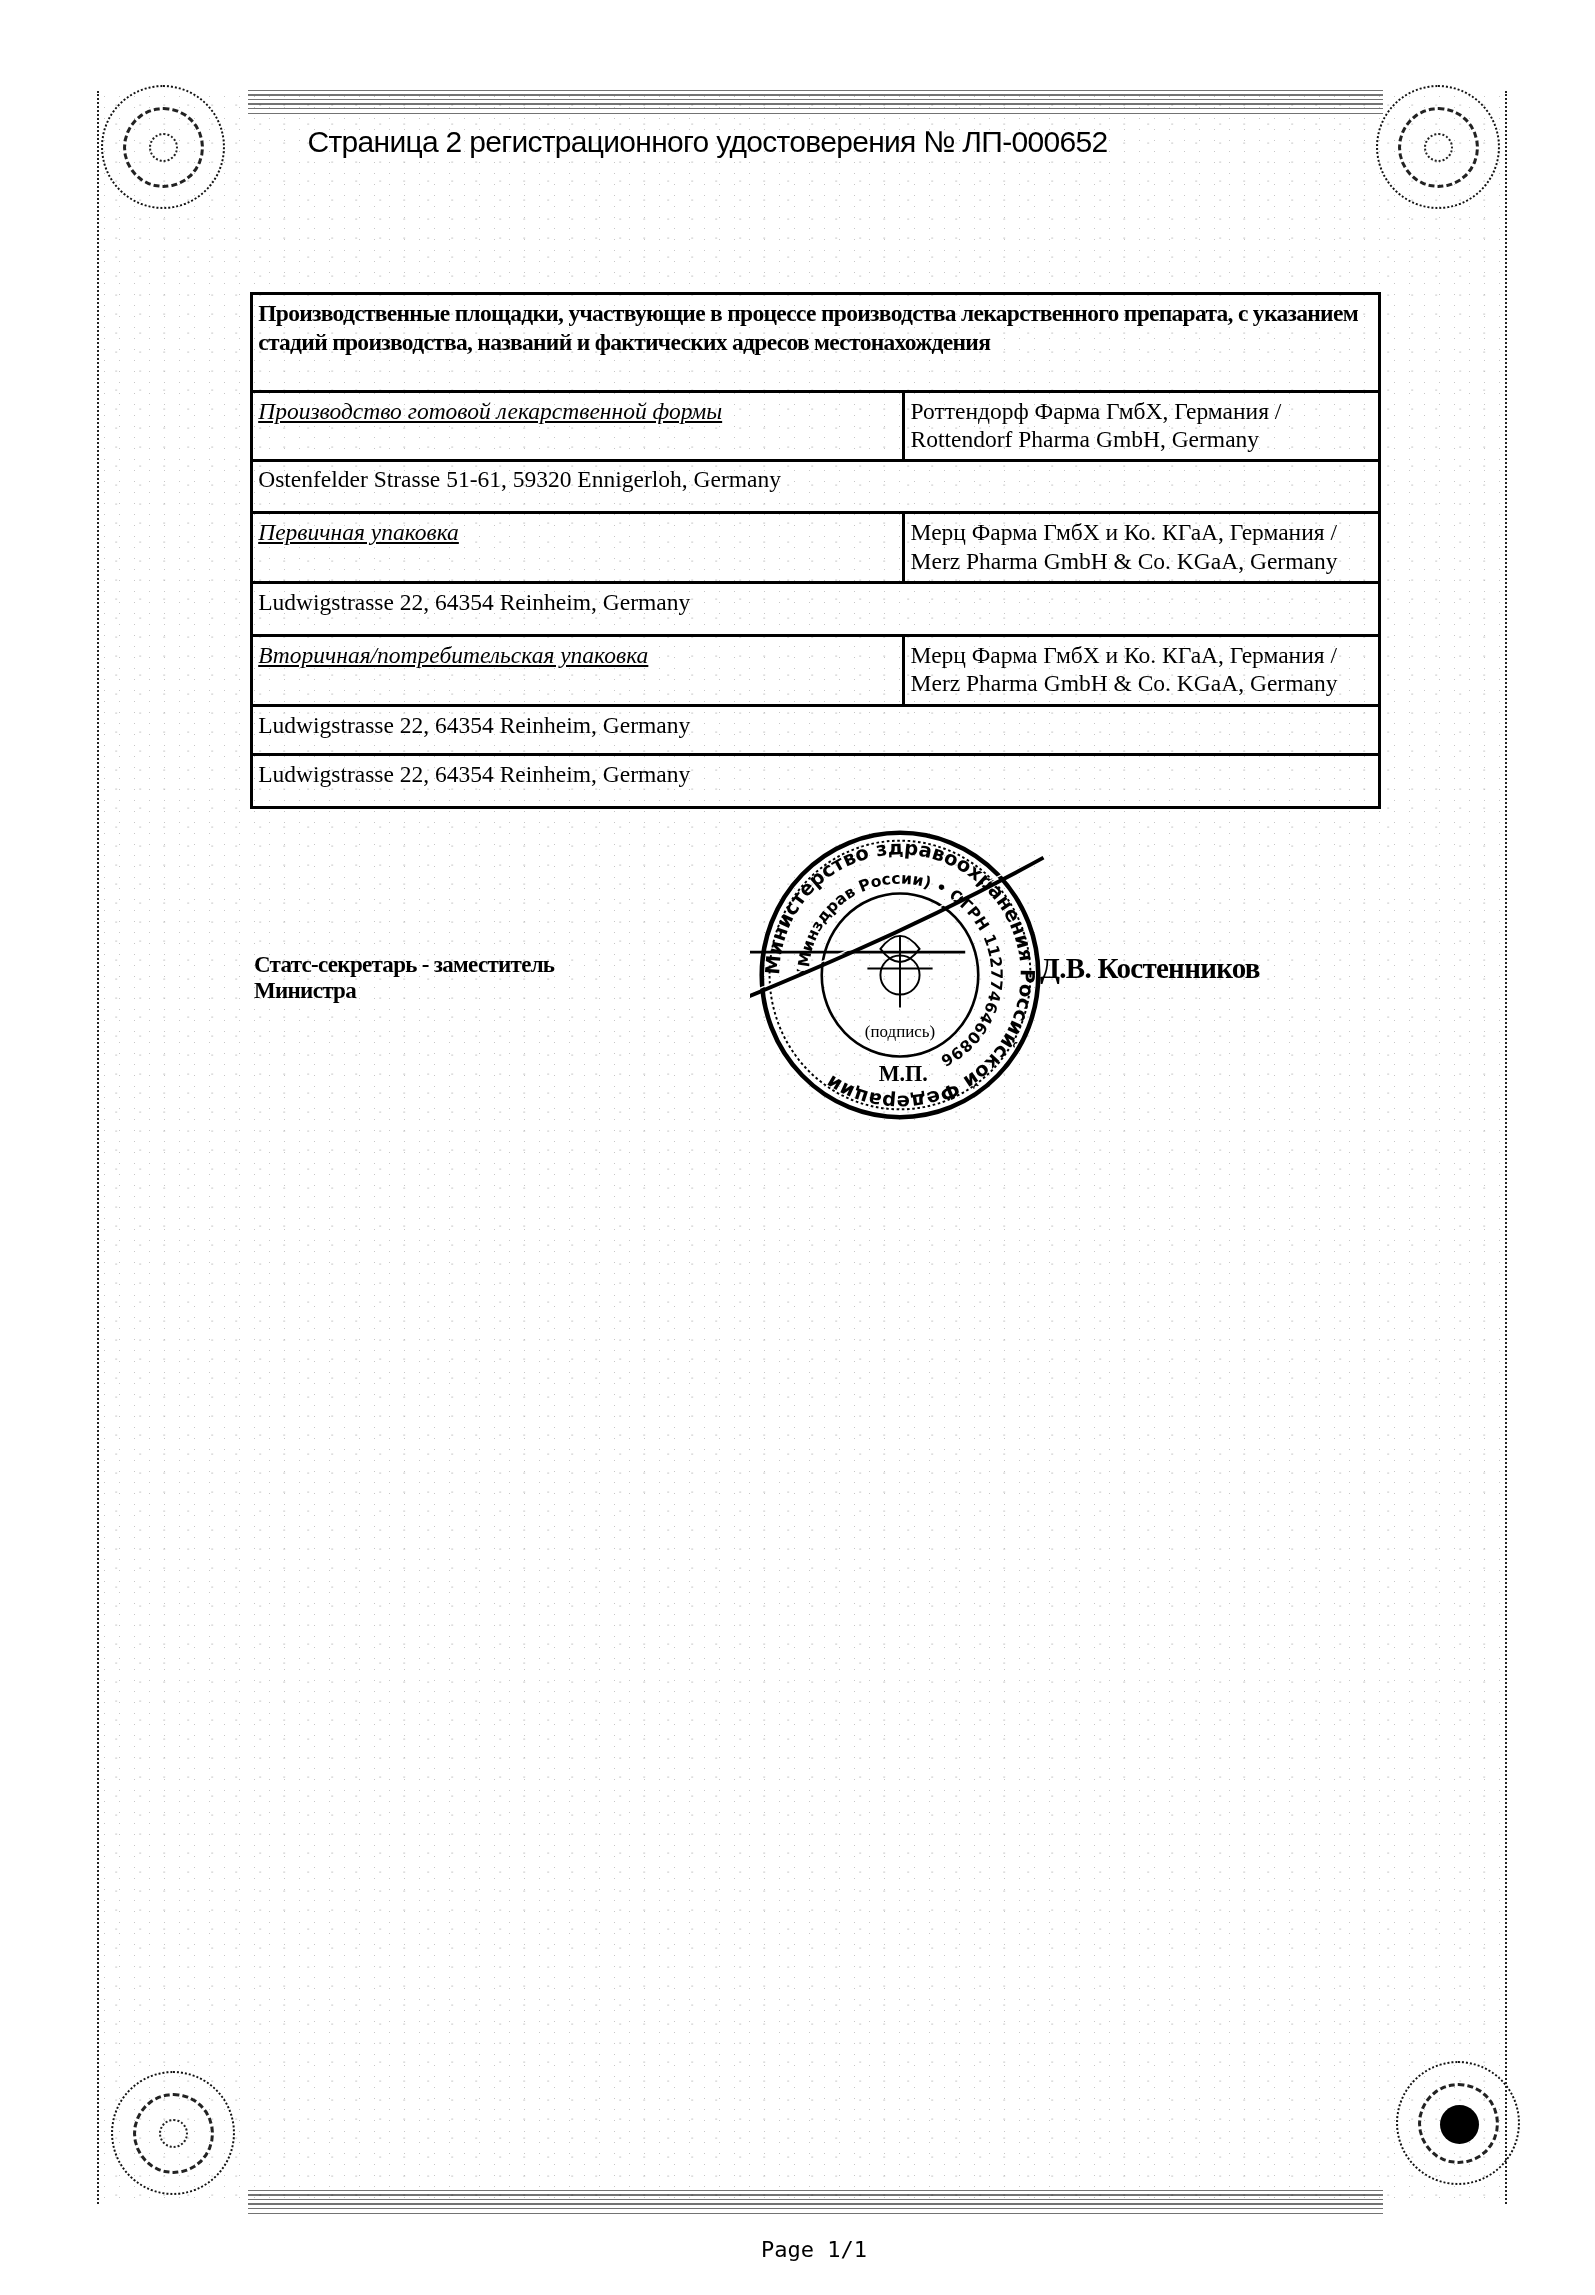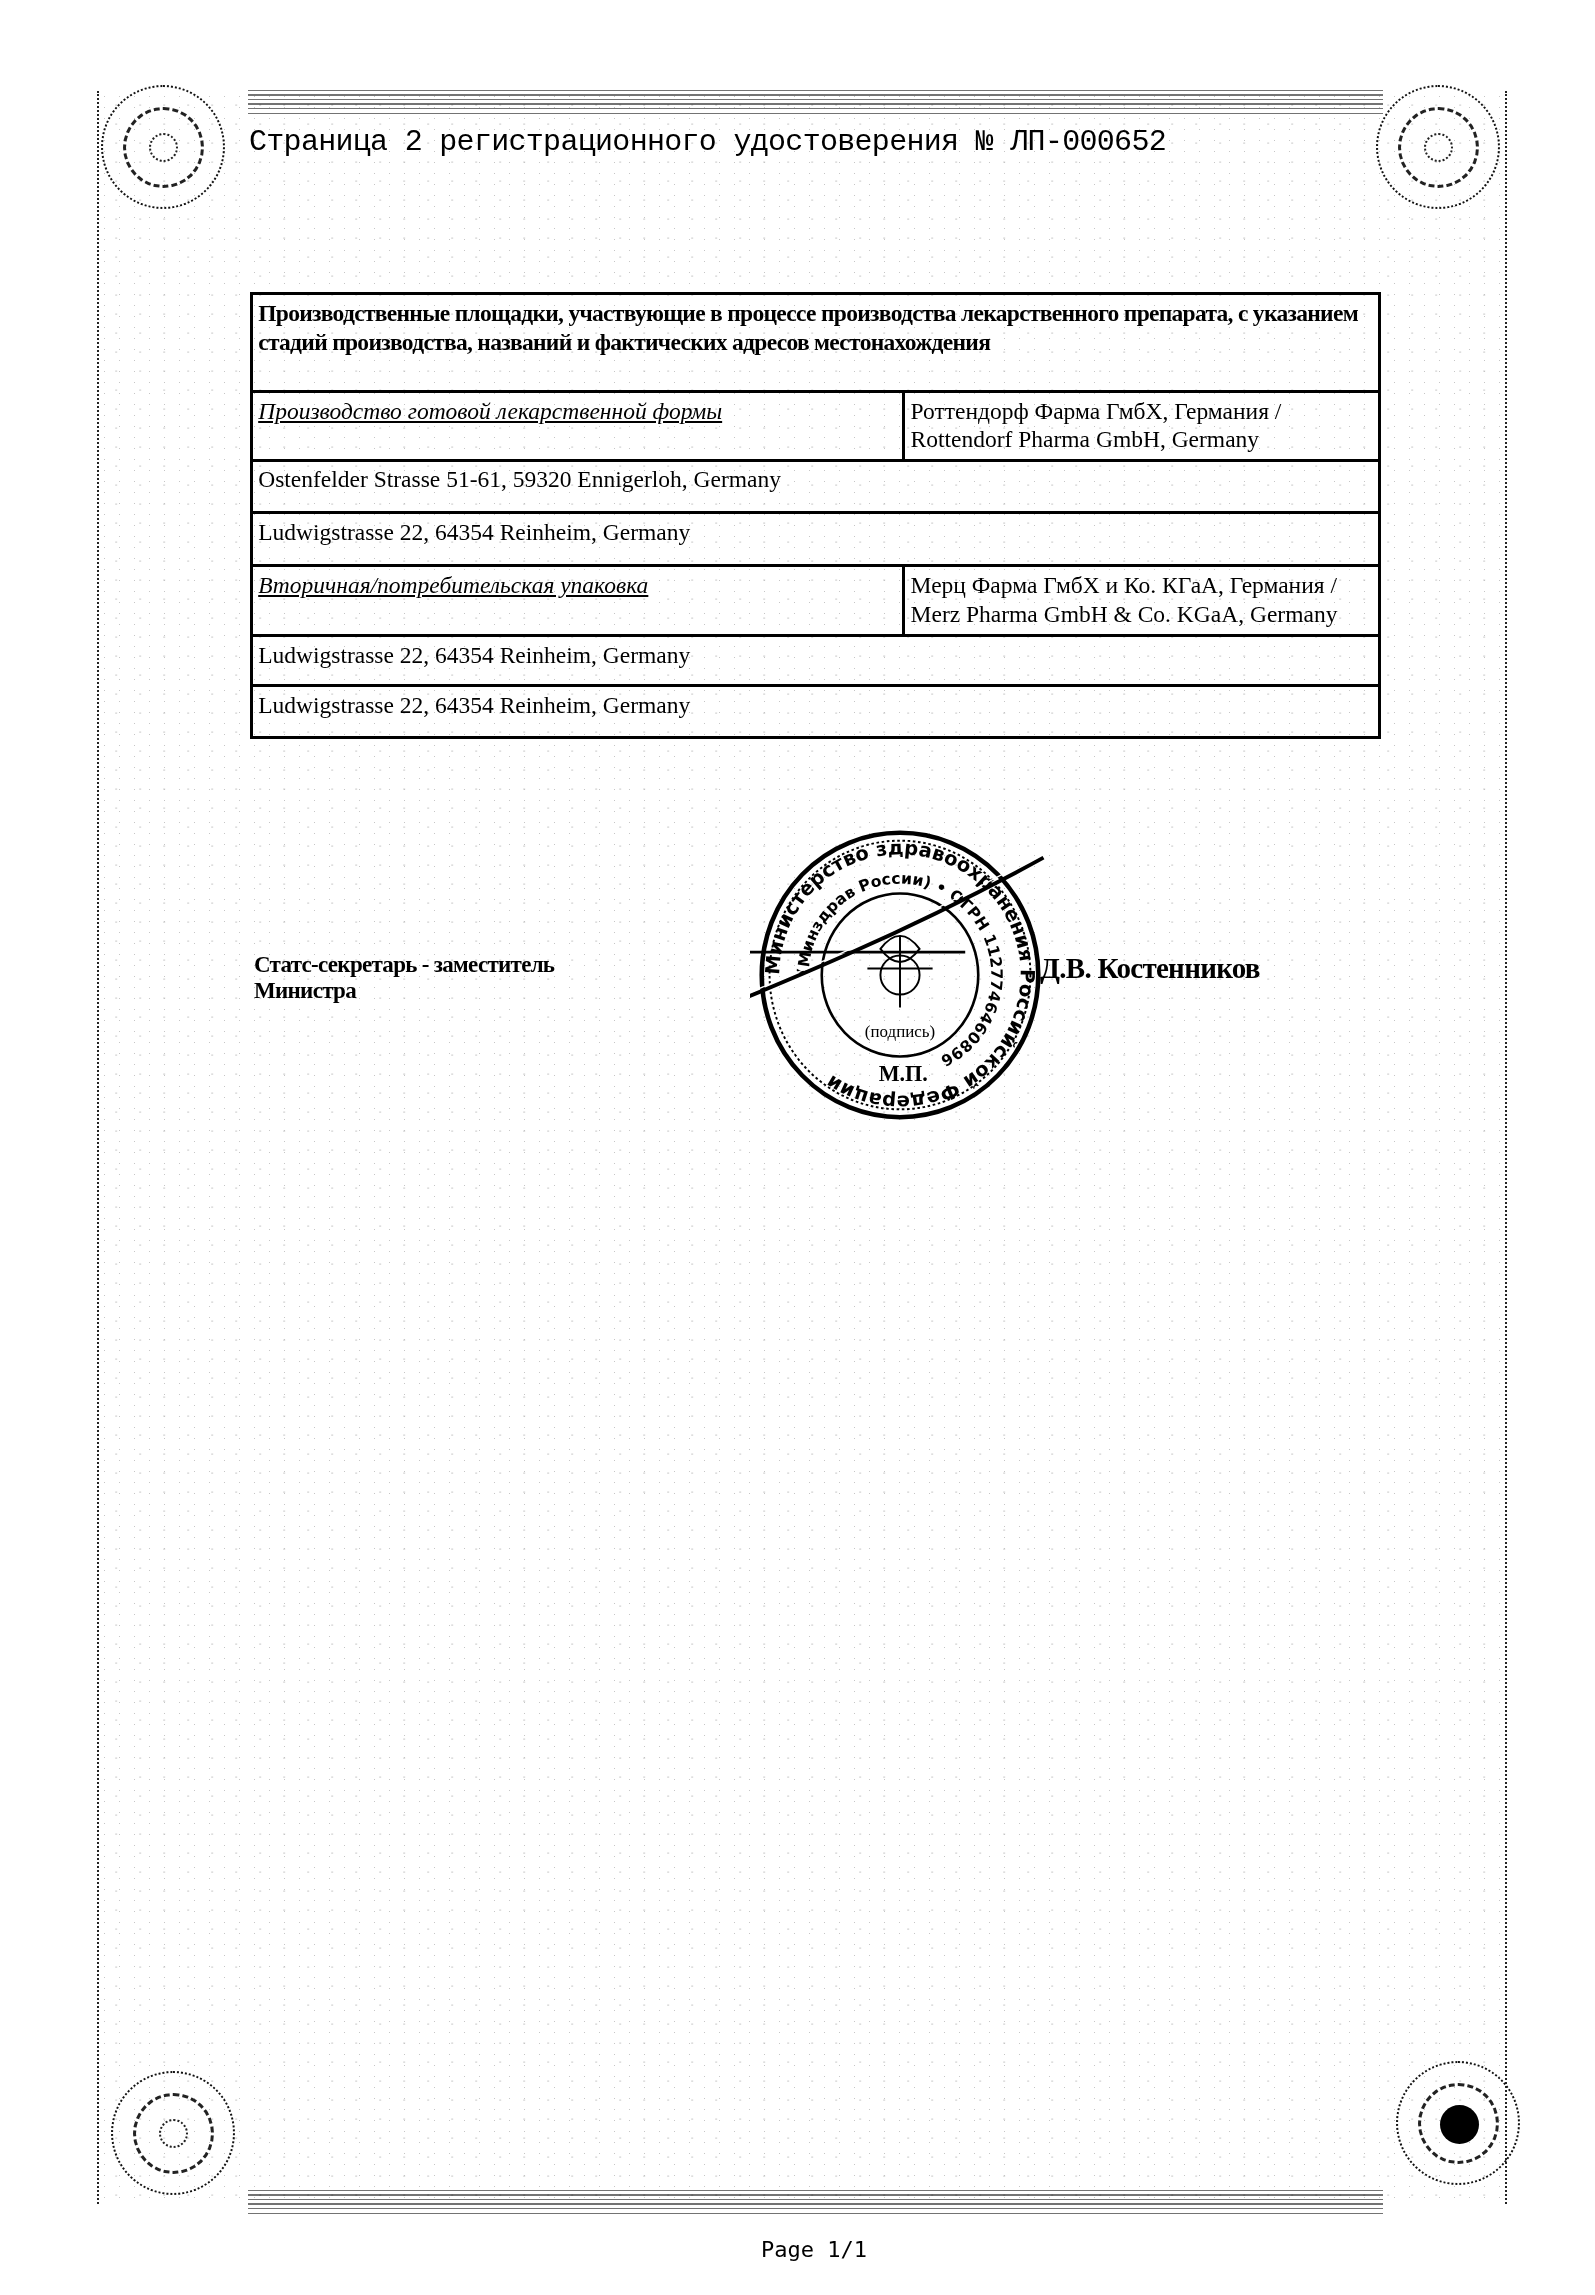--- a/index.html
+++ b/index.html
@@ -28,21 +28,21 @@
     border-radius:50%; border:3.9px dashed #222; box-sizing:border-box; }
   .corner::after { content:""; position:absolute; left:46px; top:46px; width:29px; height:29px;
     border-radius:50%; border:2px dotted #222; box-sizing:border-box; }
   .corner.tl { left:101px; top:85px; }
   .corner.tr { left:1376px; top:85px; }
   .corner.bl { left:111px; top:2071px; }
   .corner.br { left:1396px; top:2061px; }
   .corner .dot { position:absolute; left:42px; top:42px; width:39px; height:39px; border-radius:50%; background:#000; z-index:2; }
 
   .page-title { position:absolute; left:0; width:1415px; top:125px; text-align:center;
-    font-size:30px; font-family:Liberation Mono, monospace; letter-spacing:-0.7px; }
+    font-size:30px; font-family:Liberation Sans, sans-serif; letter-spacing:-0.7px; }
 
   table.sites { position:absolute; left:250px; top:292px; width:1131px;
     border-collapse:collapse; font-size:23.5px; line-height:1.22; }
   table.sites td { border:3.3px solid #000; padding:3.9px 5.2px; vertical-align:top;margin-left:32px; }
   .hdr { font-weight:bold; letter-spacing:-0.7px; }
   .stage { font-style:italic;text-decoration:underline; }
   .col-left { width:639px; }
 
   .sign-left { position:absolute; left:254px; top:952px; font-weight:bold;
     font-size:23px; line-height:1.15; letter-spacing:-0.7px; }
@@ -78,20 +78,24 @@
   </tr>
 
   <tr>
     <td class="stage col-left" style="height:58px;">Производство готовой лекарственной формы</td>
     <td>Роттендорф Фарма ГмбХ, Германия / Rottendorf Pharma GmbH, Germany</td>
   </tr>
   <tr>
     <td colspan="2" style="height:42px;">Ostenfelder Strasse 51-61, 59320 Ennigerloh, Germany</td>
   </tr>
 
+  <tr>
+    <td class="stage col-left" style="height:59px;">Первичная упаковка</td>
+    <td>Мерц Фарма ГмбХ и Ко. КГаА, Германия / Merz Pharma GmbH &amp; Co. KGaA, Germany</td>
+  </tr>
   <tr>
     <td colspan="2" style="height:42px;">Ludwigstrasse 22, 64354 Reinheim, Germany</td>
   </tr>
 
   <tr>
     <td class="stage col-left" style="height:59px;">Вторичная/потребительская упаковка</td>
     <td>Мерц Фарма ГмбХ и Ко. КГаА, Германия / Merz Pharma GmbH &amp; Co. KGaA, Germany</td>
   </tr>
   <tr>
     <td colspan="2" style="height:39px;">Ludwigstrasse 22, 64354 Reinheim, Germany</td>

